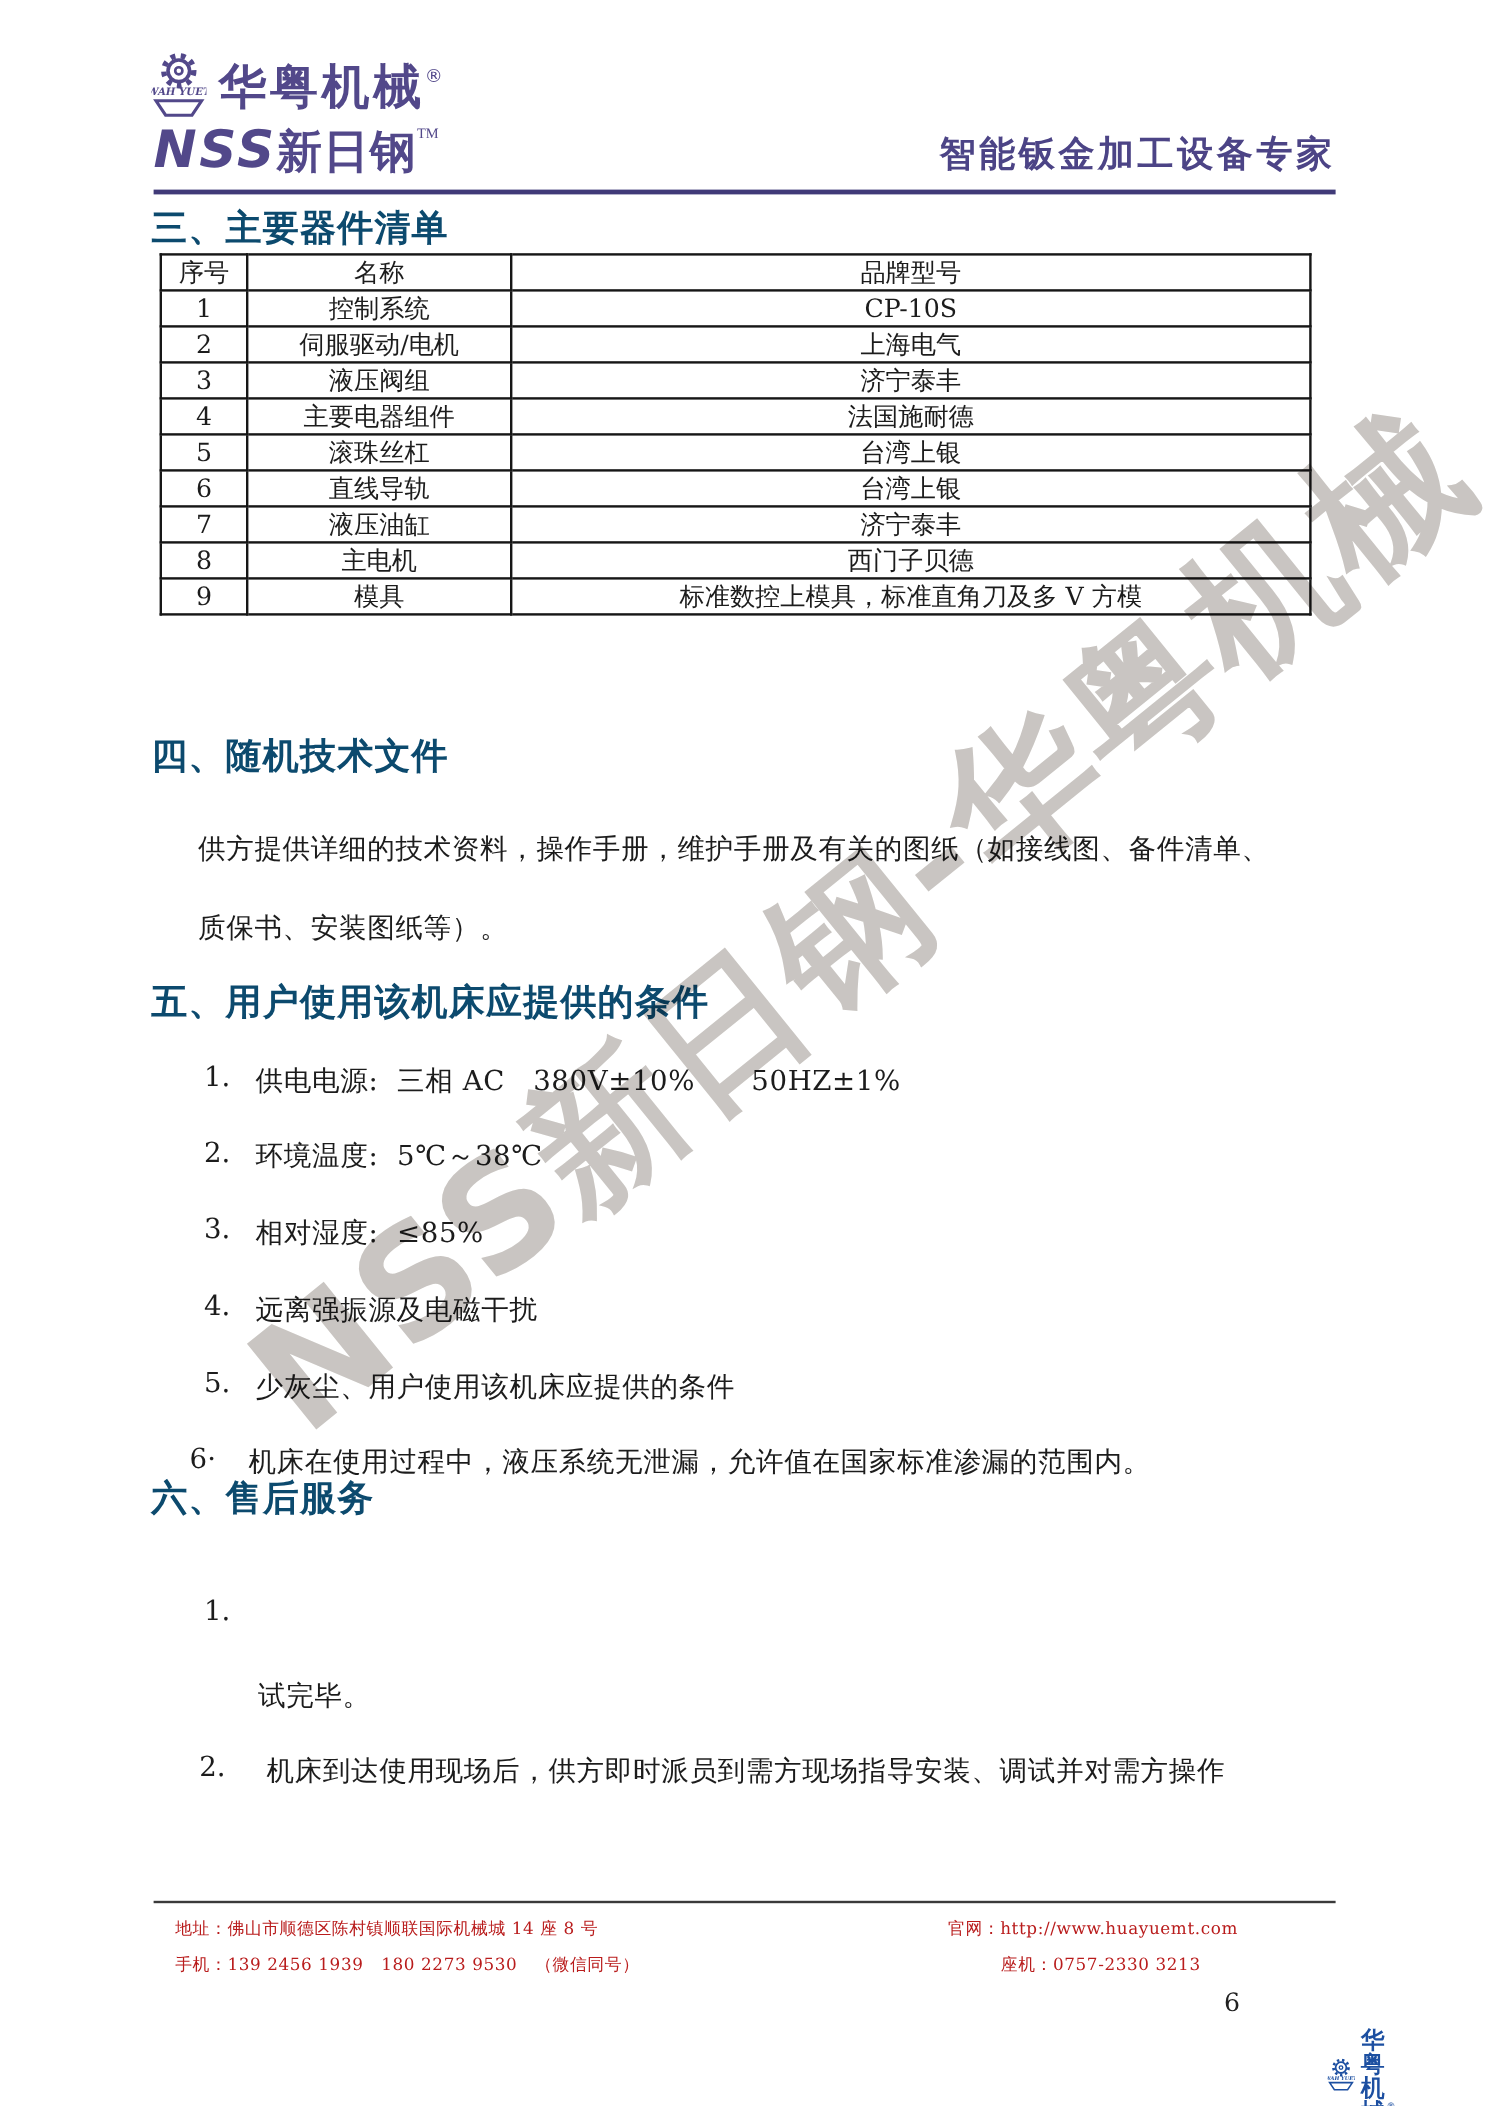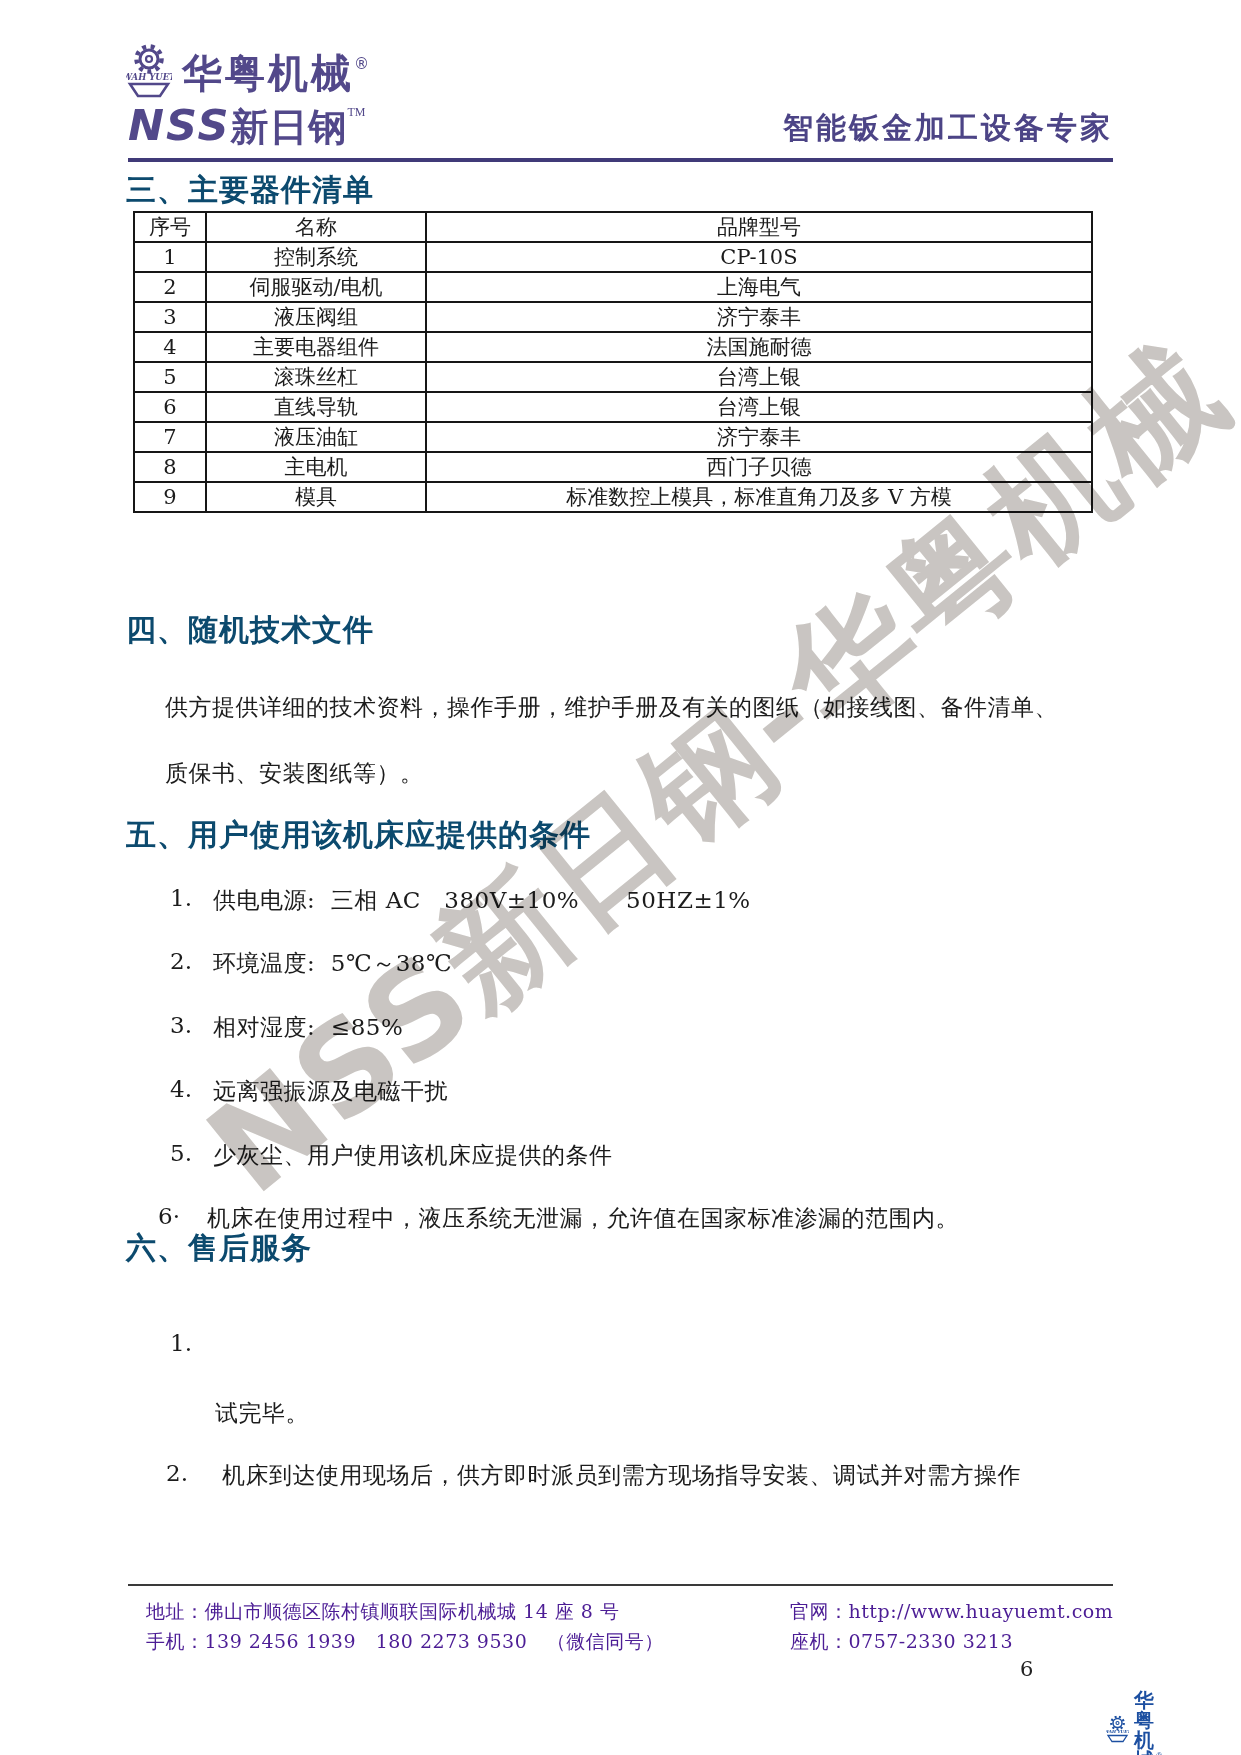--- a/index.html
+++ b/index.html
@@ -46,21 +46,21 @@
   .parts-table th,.parts-table td{
     border:2px solid #161616;text-align:center;vertical-align:middle;
     font-weight:normal;font-size:21px;height:28px;padding:0 4px;
     font-family:"DejaVu Serif","Liberation Serif",serif;white-space:nowrap;overflow:hidden;
   }
   
   .bodytext{font-size:23px;white-space:pre;letter-spacing:.5px;}
   .num{font-size:23px;}
   
   .footer-rule{left:128px;width:985px;top:1584px;height:2px;background:#3a3a3a;}
-  .ftext{font-size:19px;white-space:pre;letter-spacing:.5px;color:#4c1d95;}
+  .ftext{font-size:14px;white-space:pre;letter-spacing:.5px;color:#b91c1c;}
   .pagenum{font-size:21px;color:#222;}
 </style>
 </head>
 <body>
 
 <div class="page">
 
   <div class="watermark">NSS新日钢-华粤机械</div>
 
   <div class="logo abs" style="left:126px;top:44px;">
@@ -167,21 +167,21 @@
   <div class="h abs" style="left:126px;top:1228px;">六、售后服务</div>
   <div class="num abs" style="left:170px;top:1330px;">1.</div>
   <div class="bodytext abs" style="left:215px;top:1398px;">试完毕。</div>
   <div class="num abs" style="left:166px;top:1460px;">2.</div>
   <div class="bodytext abs" style="left:222px;top:1460px;">机床到达使用现场后，供方即时派员到需方现场指导安装、调试并对需方操作</div>
 
   <div class="footer-rule abs"></div>
   <div class="ftext abs" style="left:146px;top:1599px;">地址：佛山市顺德区陈村镇顺联国际机械城 14 座 8 号</div>
   <div class="ftext abs" style="left:146px;top:1629px;">手机：139 2456 1939   180 2273 9530   （微信同号）</div>
   <div class="ftext abs" style="left:790px;top:1599px;">官网：http://www.huayuemt.com</div>
-  <div class="ftext abs" style="left:790px;top:1629px;">座机：0757-2330 3213</div>
+  <div class="ftext abs" style="left:834px;top:1629px;">座机：0757-2330 3213</div>
   <div class="pagenum abs" style="left:1020px;top:1657px;">6</div>
 
   <div class="logo logo--bottom abs" style="left:1106px;top:1690px;">
     <div class="logo-row1">
       <svg class="logo-mark" width="46" height="58" viewBox="0 0 46 58">
         <g stroke="currentColor" fill="none">
           <circle cx="23" cy="15" r="12.5" stroke-width="4.5" stroke-dasharray="4 4.6"></circle>
           <circle cx="23" cy="15" r="9" stroke-width="3"></circle>
           <circle cx="23" cy="15" r="3" stroke-width="2.2"></circle>
           <path d="M4 40 H42 L34 52 H12 Z" stroke-width="2.6"></path>

